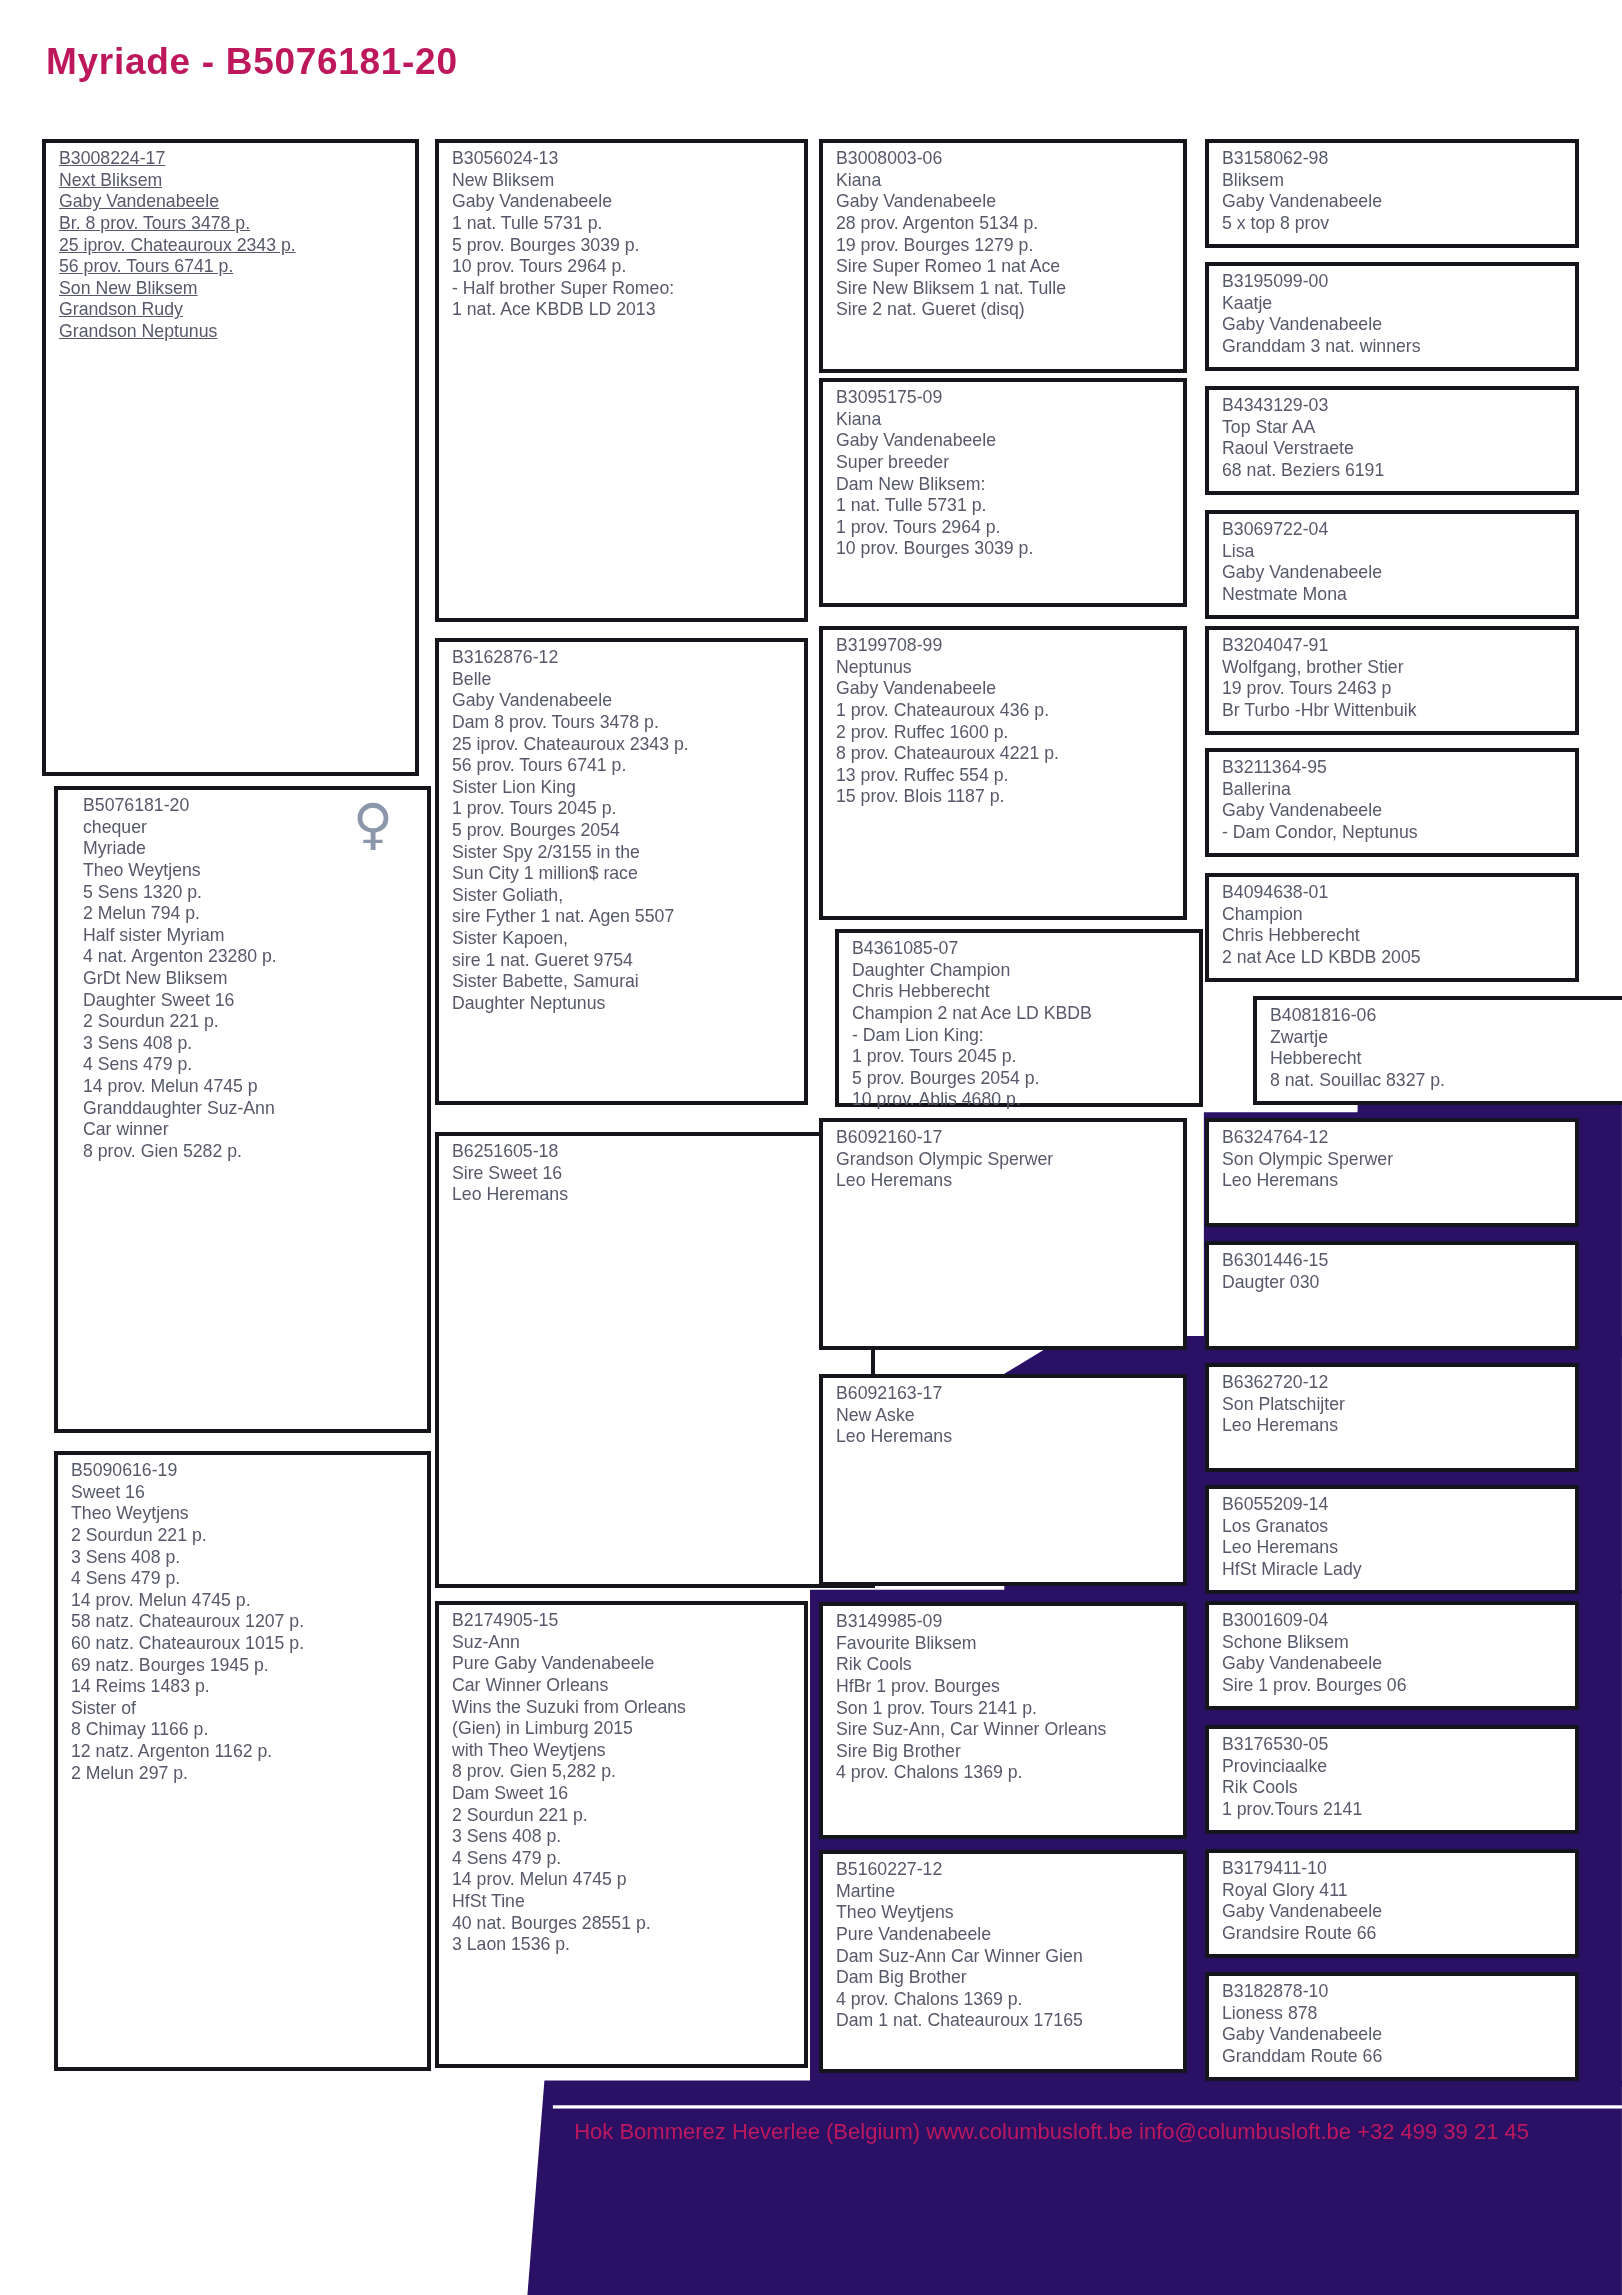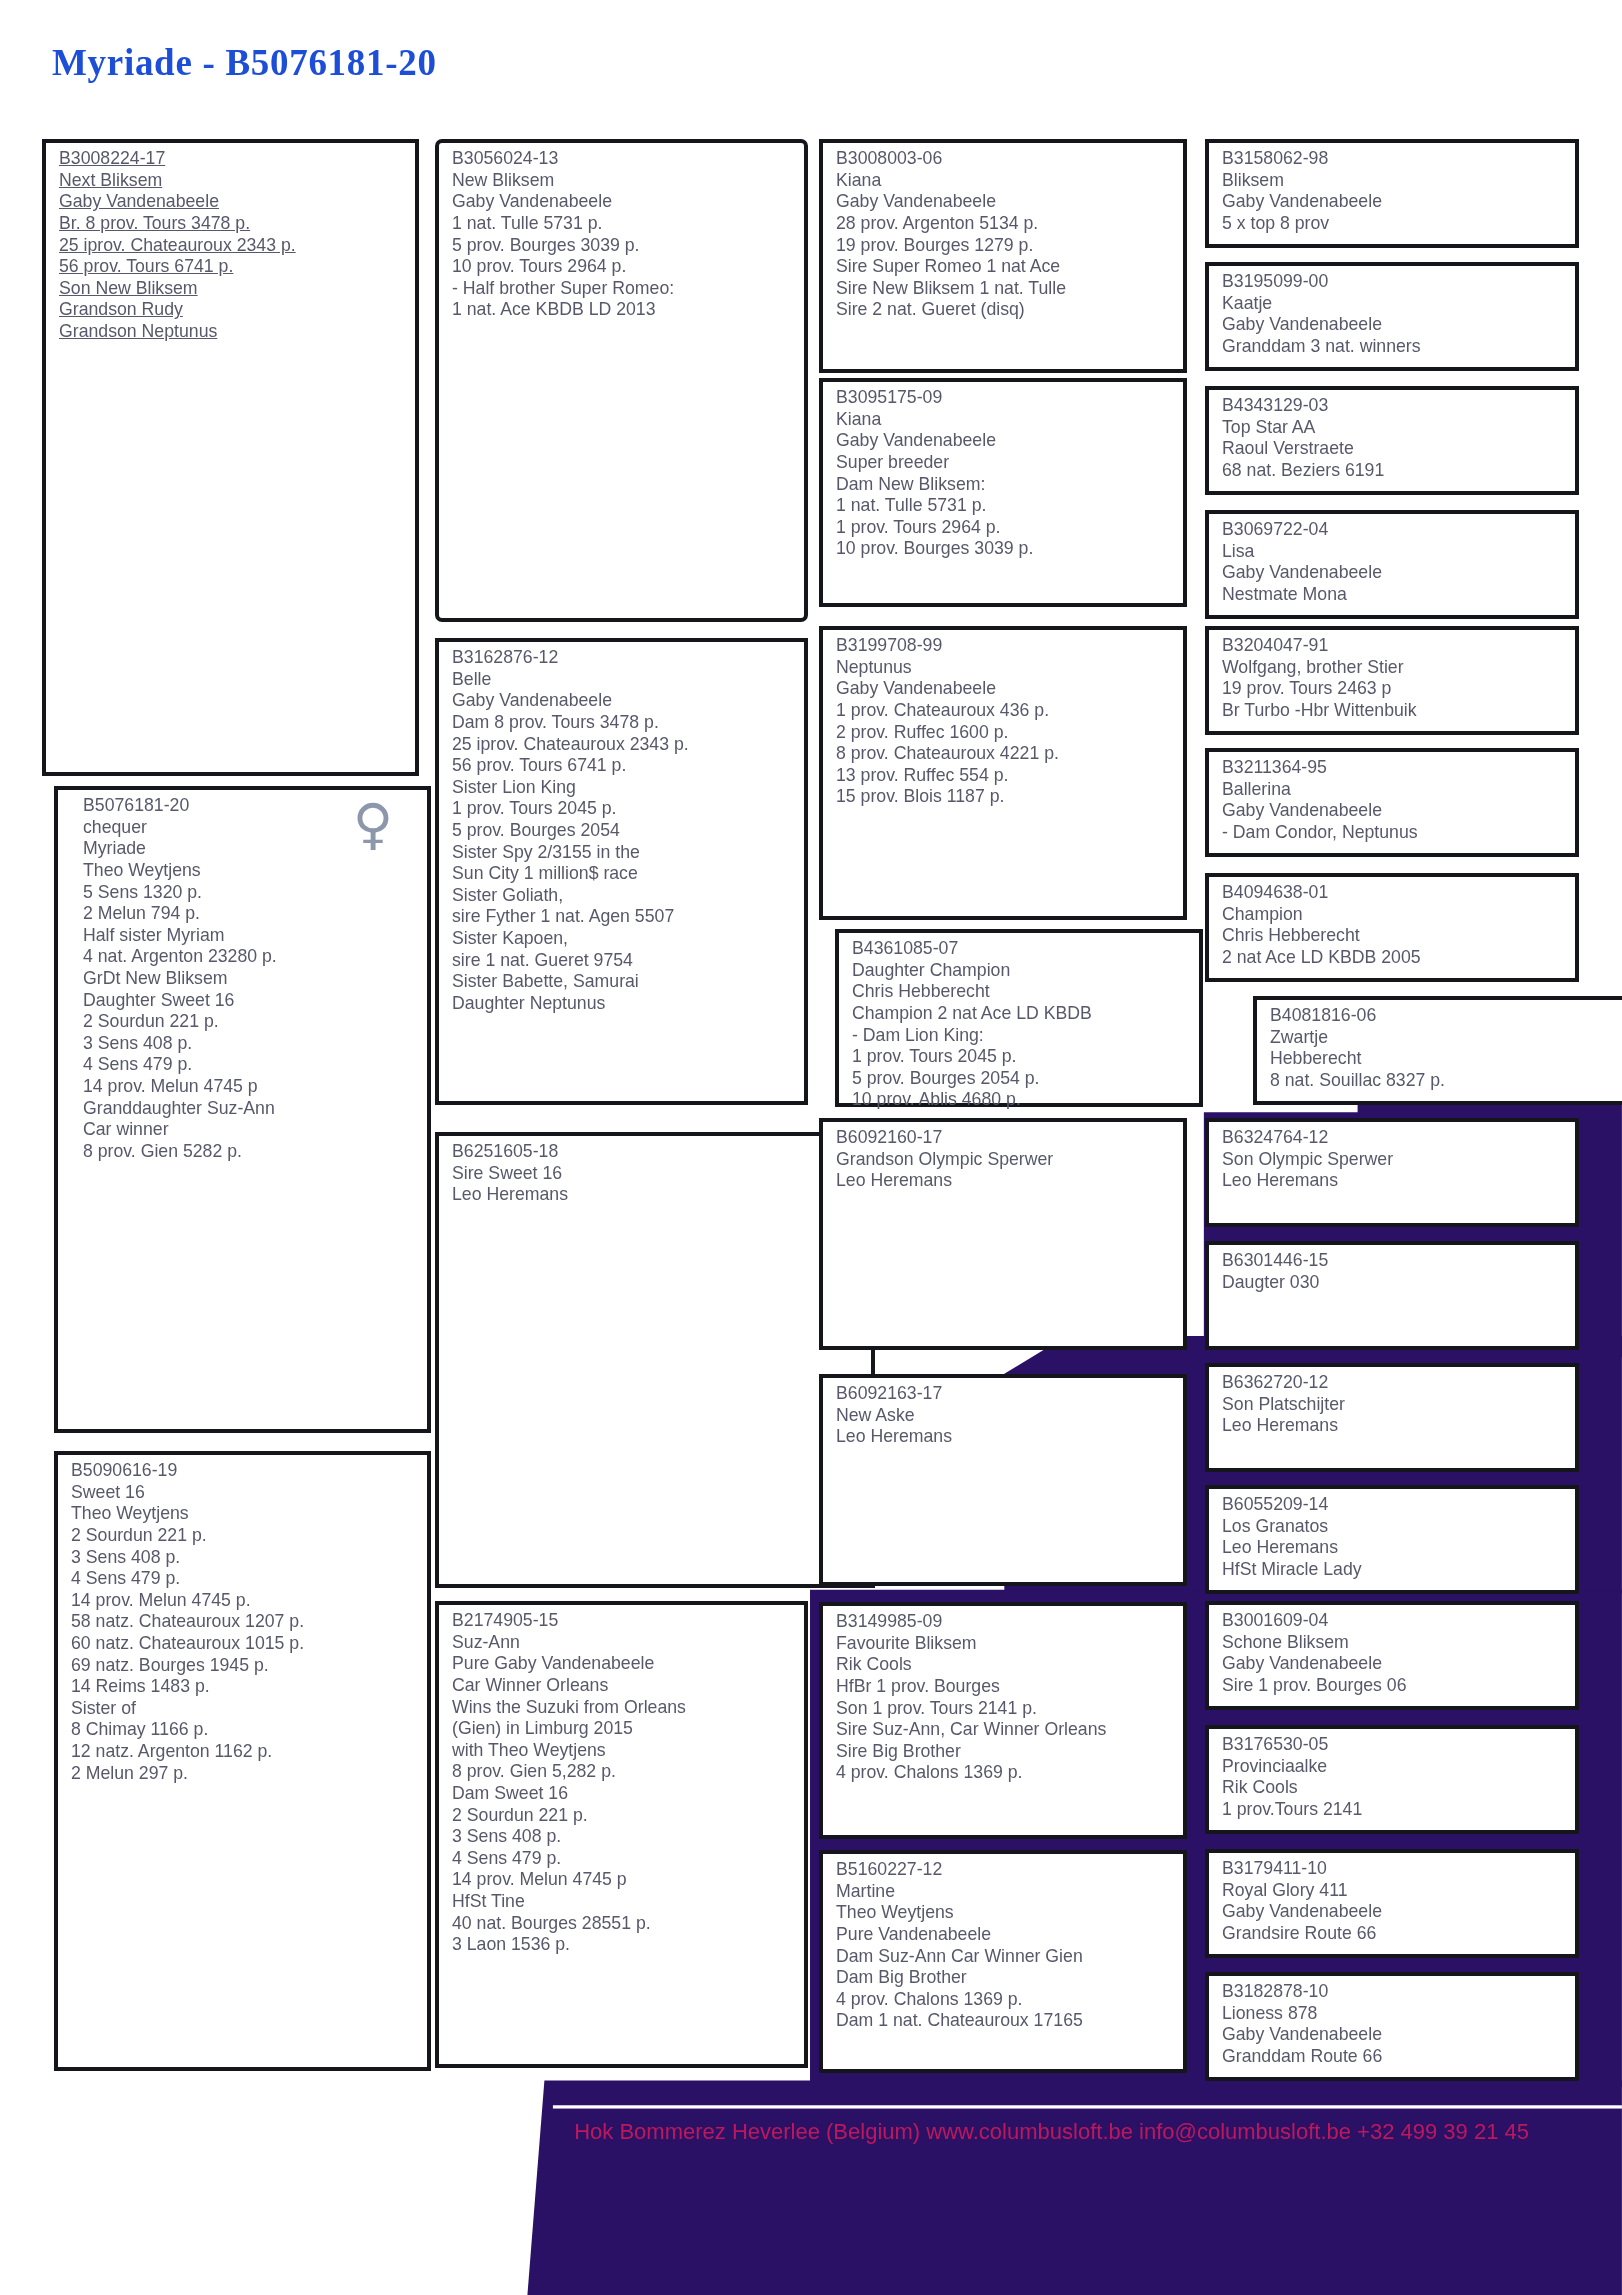--- a/index.html
+++ b/index.html
@@ -5,22 +5,22 @@
   html,body{margin:0;padding:0;background:#e8e8e8;}
   #page{
     position:relative;
     width:1622px;height:2295px;
     background:#ffffff;
     font-family:"Liberation Sans","DejaVu Sans",sans-serif;
     overflow:hidden;
   }
   #backdrop{position:absolute;top:0;left:0;z-index:0;}
   .page-title{
-    position:absolute;left:52px;top:41px;z-index:3;
-    font-size:37px;font-weight:bold;color:#1d4ed8;letter-spacing:0.7px;font-family:Liberation Serif, serif;
+    position:absolute;left:46px;top:41px;z-index:3;
+    font-size:37px;font-weight:bold;color:#be185d;letter-spacing:0.7px;
   }
   .pbox{
     position:absolute;z-index:2;
     background:#ffffff;
     border:4.6px solid #14161c;
     box-sizing:border-box;
     padding:5.2px 13px;
     color:#57596a;
     font-size:17.7px;line-height:21.6px;
     white-space:nowrap;
@@ -97,21 +97,21 @@
         <span class="line">14 prov. Melun 4745 p.</span>
         <span class="line">58 natz. Chateauroux 1207 p.</span>
         <span class="line">60 natz. Chateauroux 1015 p.</span>
         <span class="line">69 natz. Bourges 1945 p.</span>
         <span class="line">14 Reims 1483 p.</span>
         <span class="line">Sister of</span>
         <span class="line">8 Chimay 1166 p.</span>
         <span class="line">12 natz. Argenton 1162 p.</span>
         <span class="line">2 Melun 297 p.</span>
       </div>
-      <div class="pbox" style="left: 435px; top: 139px; width: 373px; height: 483px; border-radius: 7px;">
+      <div class="pbox" style="left: 435px; top: 139px; width: 373px; height: 483px;">
         <span class="line">B3056024-13</span>
         <span class="line">New Bliksem</span>
         <span class="line">Gaby Vandenabeele</span>
         <span class="line">1 nat. Tulle 5731 p.</span>
         <span class="line">5 prov. Bourges 3039 p.</span>
         <span class="line">10 prov. Tours 2964 p.</span>
         <span class="line">- Half brother Super Romeo:</span>
         <span class="line">1 nat. Ace KBDB LD 2013</span>
       </div>
       <div class="pbox" style="left: 435px; top: 638px; width: 373px; height: 467px;">

